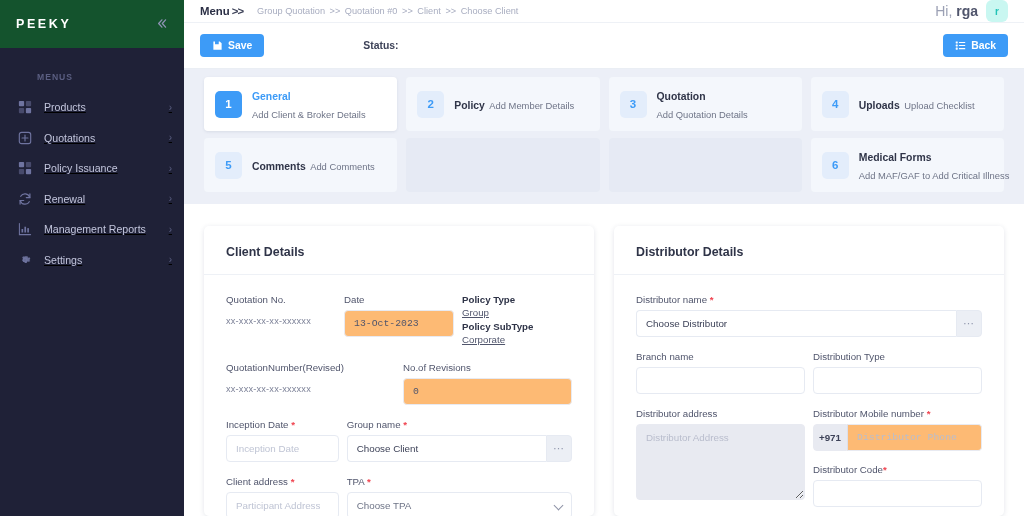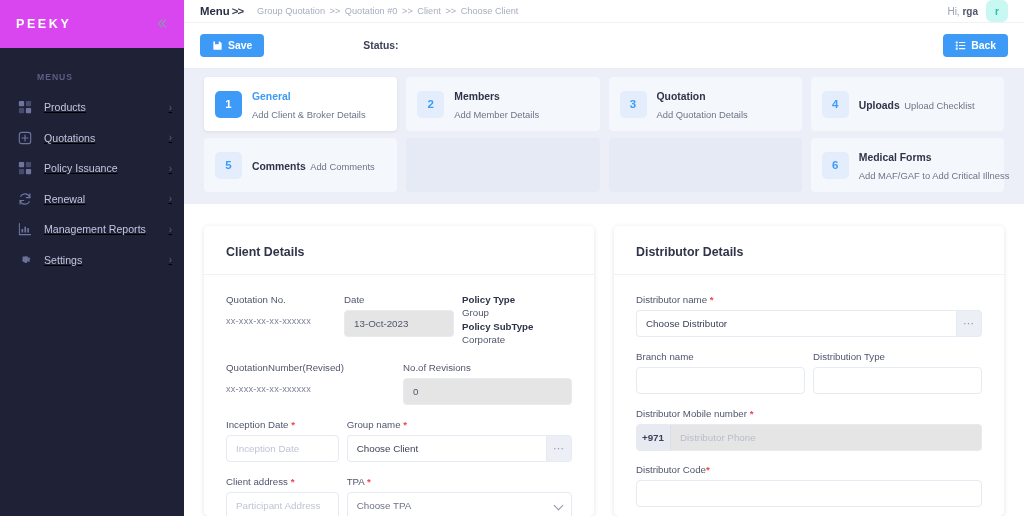--- a/index.html
+++ b/index.html
@@ -14,21 +14,21 @@
   
   .sidebar {
     width: 184px; height: 516px; flex: 0 0 184px;
     background: #1f2137;
     display: flex; flex-direction: column;
   }
   .sidebar-brand {
     height: 48px; display: flex; align-items: center;
     justify-content: space-between;
     padding: 0 16px;
-    background: #d946ef;
+    background: #14532d;
   }
   .brand-text {
     color: #ffffff; font-size: 12.5px; font-weight: bold;
     letter-spacing: 2.6px;
   }
   .collapse-icon { color: #8f93b5; font-size: 15px; line-height: 1; }
   .menus-label {
     color: #5b5f82; font-size: 8.6px; font-weight: bold;
     letter-spacing: 1px; padding: 24px 0 10px 16px; margin-left: 21px;
   }
@@ -58,21 +58,21 @@
   .crumbbar {
     height: 23px; background: #ffffff;
     display: flex; align-items: center; padding: 0 16px;
     border-bottom: 1px solid #eef1f6;
   }
   .crumb-menu { font-size: 11.4px; font-weight: bold; color: #2b2f45; }
   .crumb-menu .chev { color: #3d4258; padding-left: 2px; letter-spacing:-1px;}
   .crumb-rest { font-size: 9.2px; color: #a8adc0; padding-left: 14px; white-space: nowrap; }
   .crumb-sep { padding: 0 2px; }
   .hi-wrap { margin-left: auto; display: flex; align-items: center; gap: 8px; }
-  .hi-text { font-size: 10px; color: #9ba0b4; white-space: nowrap; text-align: right; }
+  .hi-text { font-size: 14px; color: #9ba0b4; white-space: nowrap; text-align: right; }
   .hi-text b { color: #50556c; }
   .avatar {
     width: 22px; height: 22px; border-radius: 6px;
     background: #c9f7f1; color: #21c3b6;
     font-size: 10px; font-weight: bold;
     display: flex; align-items: center; justify-content: center;
   }
 
   
   .actionbar {
@@ -141,31 +141,31 @@
   .fcol { min-width: 0; }
   .fcol.w1 { flex: 1 1 0; }
   .fcol.w2 { flex: 2 1 0; }
   .lbl {
     font-size: 9.7px; color: #50556c; white-space: nowrap;
     display: block; margin-bottom: 5px;
   }
   .lbl.b { font-weight: bold; color: #2f3448; }
   .req { color: #f0434f; font-weight: bold; }
   .ro-val { font-size: 9.2px; color: #7d8298; letter-spacing: .2px; white-space: nowrap; }
-  .plain-val { font-size: 9.7px; color: #50556c; margin-bottom: 3px; }
+  .plain-val { font-size: 9.7px; color: #50556c; margin-bottom: 3px; text-decoration: underline; }
 
   .inp {
     width: 100%; height: 27px;
     border: 1px solid #e6eaf2; border-radius: 4px;
     background: #ffffff; color: #3d4258;
     font-family: "Liberation Sans", sans-serif; font-size: 9.8px;
     padding: 0 9px; outline: none;
   }
   .inp::placeholder { color: #bfc4d4; }
-  .inp.dis { background: #e5e5e5; border-color: #e8eaf1; color: #50556c; }
+  .inp.dis { background: #fdba74; border-color: #e8eaf1; color: #50556c; font-family: Liberation Mono, monospace; }
   .inp.dis::placeholder { color: #b9bdcd; }
 
   .sel {
     width: 100%; height: 27px;
     border: 1px solid #e6eaf2; border-radius: 4px;
     background: #fff; color: #6e7487;
     font-family: "Liberation Sans", sans-serif; font-size: 9.8px;
     padding: 0 9px; outline: none; cursor: pointer;
     -webkit-appearance: none; appearance: none;
   }
@@ -358,21 +358,21 @@
         <div class="step active">
           <span class="step-badge">1</span>
           <span class="step-txt">
             <span class="step-title">General</span>
             <span class="step-sub">Add Client &amp; Broker Details</span>
           </span>
         </div>
         <div class="step">
           <span class="step-badge">2</span>
           <span class="step-txt">
-            <span class="step-title">Members</span>
+            <span class="step-title">Policy</span>
             <span class="step-sub">Add Member Details</span>
           </span>
         </div>
         <div class="step">
           <span class="step-badge">3</span>
           <span class="step-txt">
             <span class="step-title">Quotation</span>
             <span class="step-sub">Add Quotation Details</span>
           </span>
         </div>
@@ -500,20 +500,24 @@
                 <input class="inp" value="" style="">
               </div>
               <div class="fcol w1">
                 <span class="lbl">Distribution Type</span>
                 <input class="inp" value="" style="">
               </div>
             </div>
 
             <div class="frow">
               <div class="fcol w1">
+                <span class="lbl">Distributor address</span>
+                <textarea class="ta" placeholder="Distributor Address" style=""></textarea>
+              </div>
+              <div class="fcol w1">
                 <span class="lbl"><span>Distributor Mobile number</span>
                   <span class="req">*</span></span>
                 <div class="phone">
                   <span class="phone-pre">+971</span>
                   <input class="inp dis" placeholder="Distributor Phone" style="">
                 </div>
                 <span class="lbl" style="margin-top:13px"><span>Distributor Code</span><span class="req">*</span></span>
                 <input class="inp" value="" style="">
               </div>
             </div>

